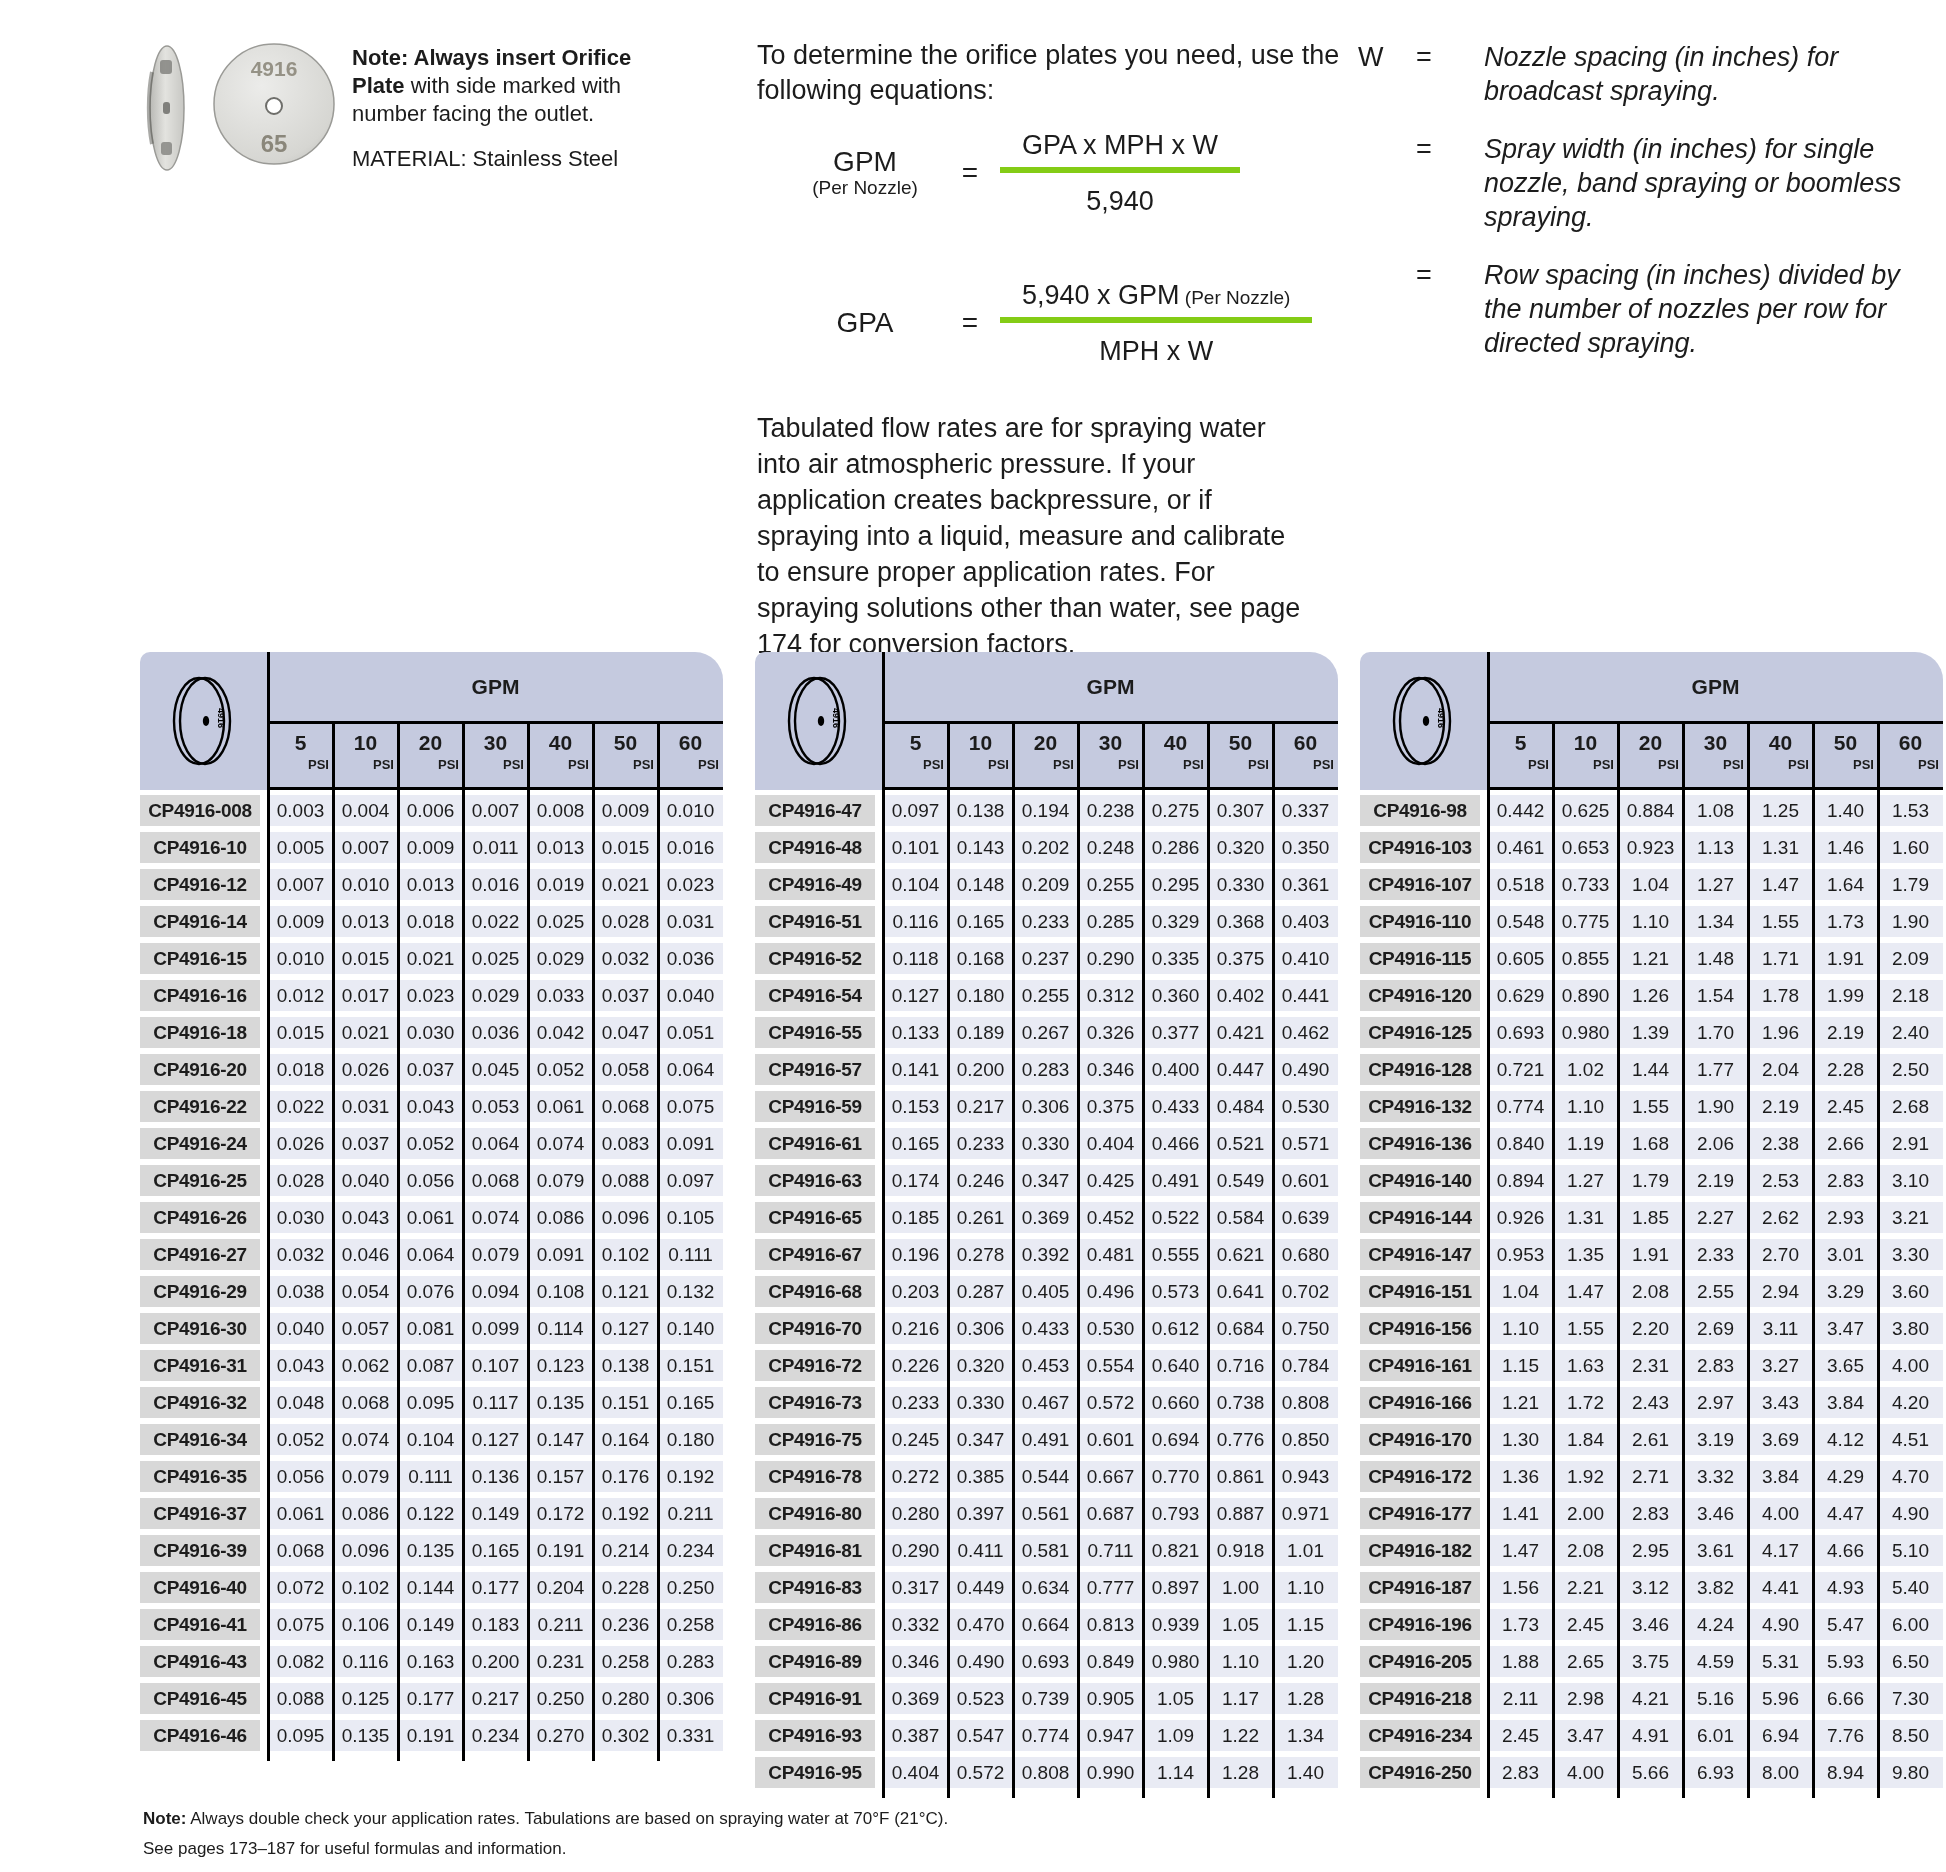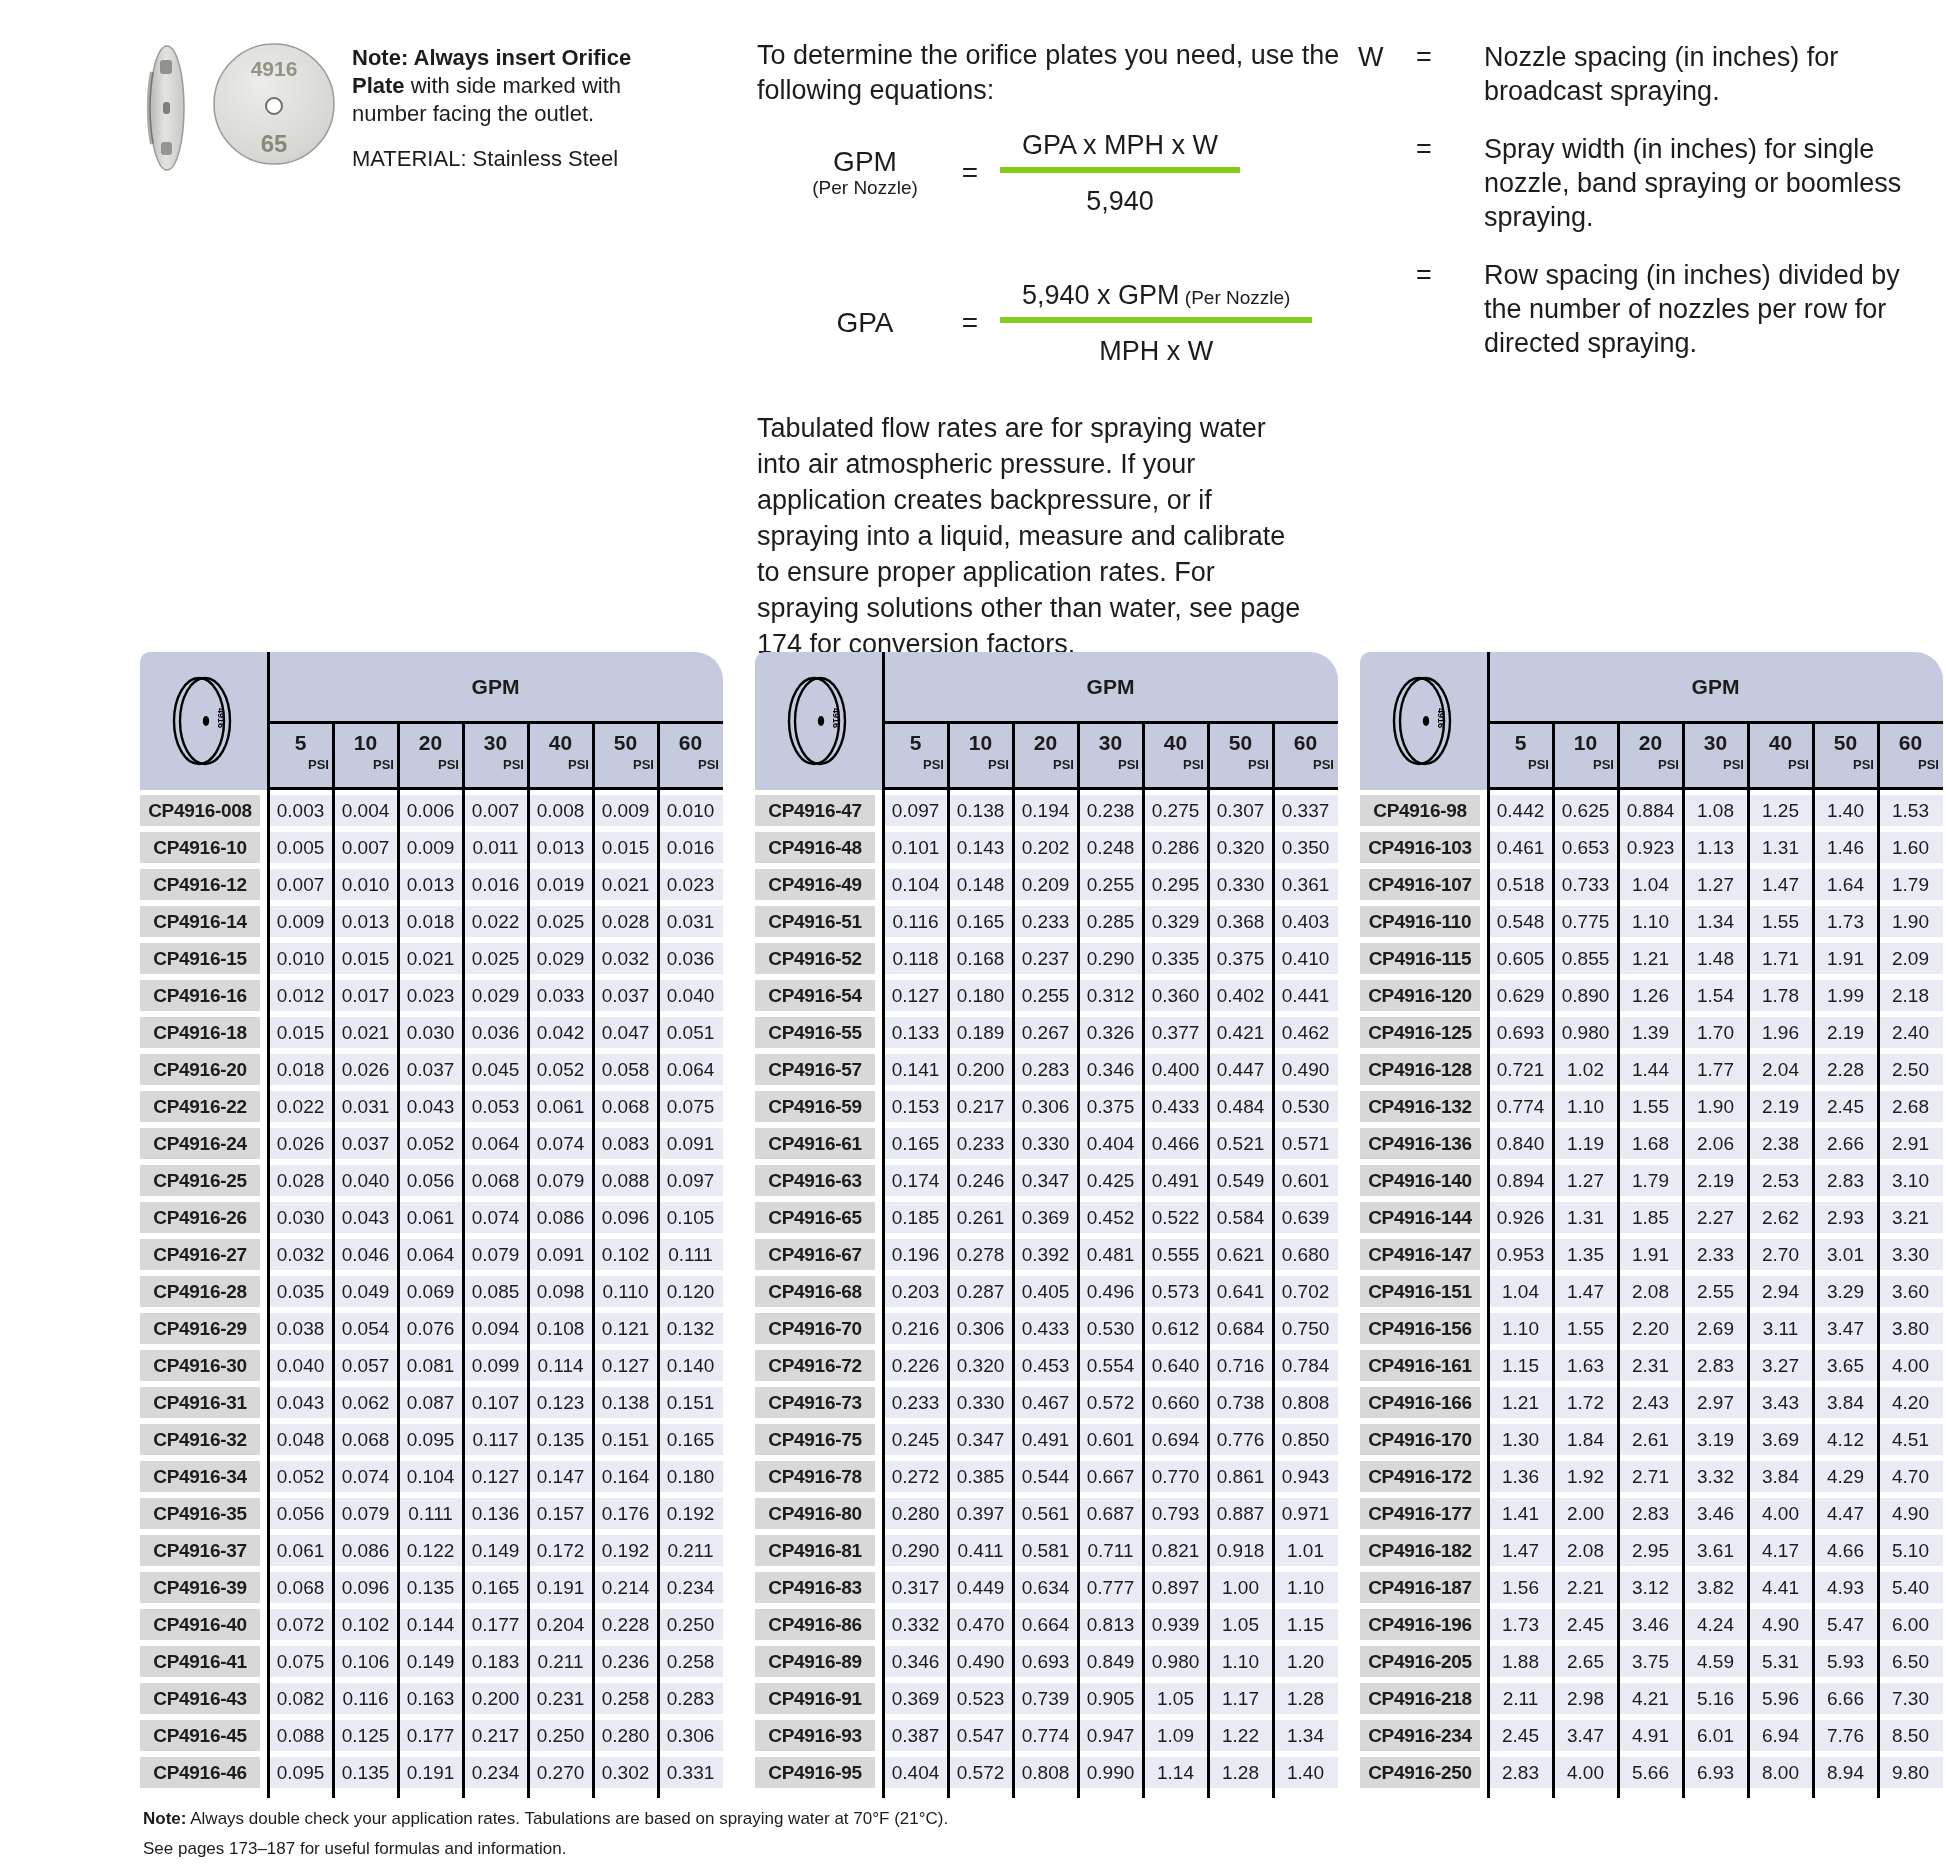--- a/index.html
+++ b/index.html
@@ -24,21 +24,21 @@
   .eq-label .sub{font-size:19px;line-height:22px;}
   .eq-equals{width:60px;text-align:center;font-size:28px;}
   .fraction{text-align:center;font-size:27px;}
   .fraction .num{padding:2px 22px 6px 22px;border-bottom:6px solid #84cc16;}
   .fraction .den{padding-top:13px;}
   .small-inline{font-size:19px;}
   #w-defs{left:1358px;top:40px;width:565px;display:flex;flex-direction:column;gap:24px;}
   .w-item{display:flex;font-size:27px;line-height:34px;}
   .w-sym{width:58px;}
   .w-eq{width:68px;}
-  .w-text{flex:1;}
+  .w-text{flex:1;font-style:italic;}
   #flow-note{left:757px;top:410px;width:552px;font-size:27px;line-height:36px;}
 
   
   .otable{position:absolute;top:652px;width:583px;}
   #table-0{left:140px;} #table-1{left:755px;} #table-2{left:1360px;}
   .thead{position:relative;height:138px;background:#c5cadf;border-radius:10px 28px 0 0;}
   .disc-cell{position:absolute;left:0;top:0;width:128px;height:138px;
              display:flex;align-items:center;justify-content:center;}
   .gpm-label{position:absolute;left:128px;top:0;width:455px;height:69px;
              display:flex;align-items:center;justify-content:center;
@@ -316,30 +316,20 @@
         <div class="part-cell">CP4916-27</div>
         <div class="val-cell">0.032</div>
         <div class="val-cell">0.046</div>
         <div class="val-cell">0.064</div>
         <div class="val-cell">0.079</div>
         <div class="val-cell">0.091</div>
         <div class="val-cell">0.102</div>
         <div class="val-cell">0.111</div>
       </div>
       <div class="trow">
-        <div class="part-cell">CP4916-28</div>
-        <div class="val-cell">0.035</div>
-        <div class="val-cell">0.049</div>
-        <div class="val-cell">0.069</div>
-        <div class="val-cell">0.085</div>
-        <div class="val-cell">0.098</div>
-        <div class="val-cell">0.110</div>
-        <div class="val-cell">0.120</div>
-      </div>
-      <div class="trow">
         <div class="part-cell">CP4916-29</div>
         <div class="val-cell">0.038</div>
         <div class="val-cell">0.054</div>
         <div class="val-cell">0.076</div>
         <div class="val-cell">0.094</div>
         <div class="val-cell">0.108</div>
         <div class="val-cell">0.121</div>
         <div class="val-cell">0.132</div>
       </div>
       <div class="trow">

